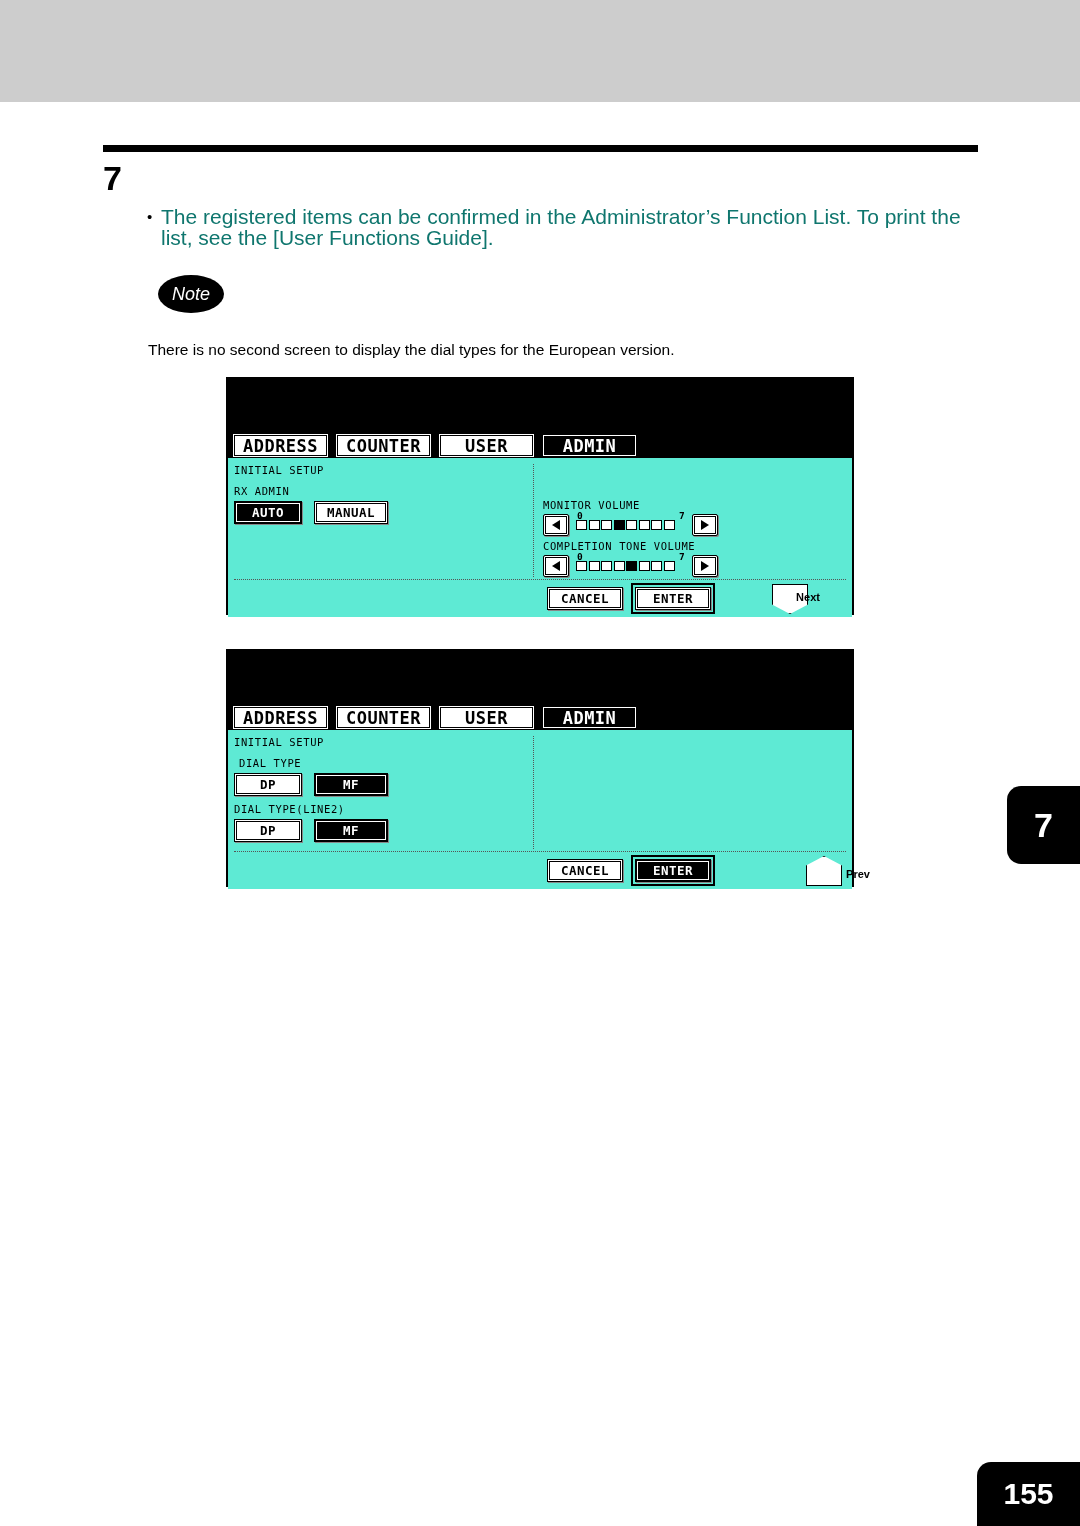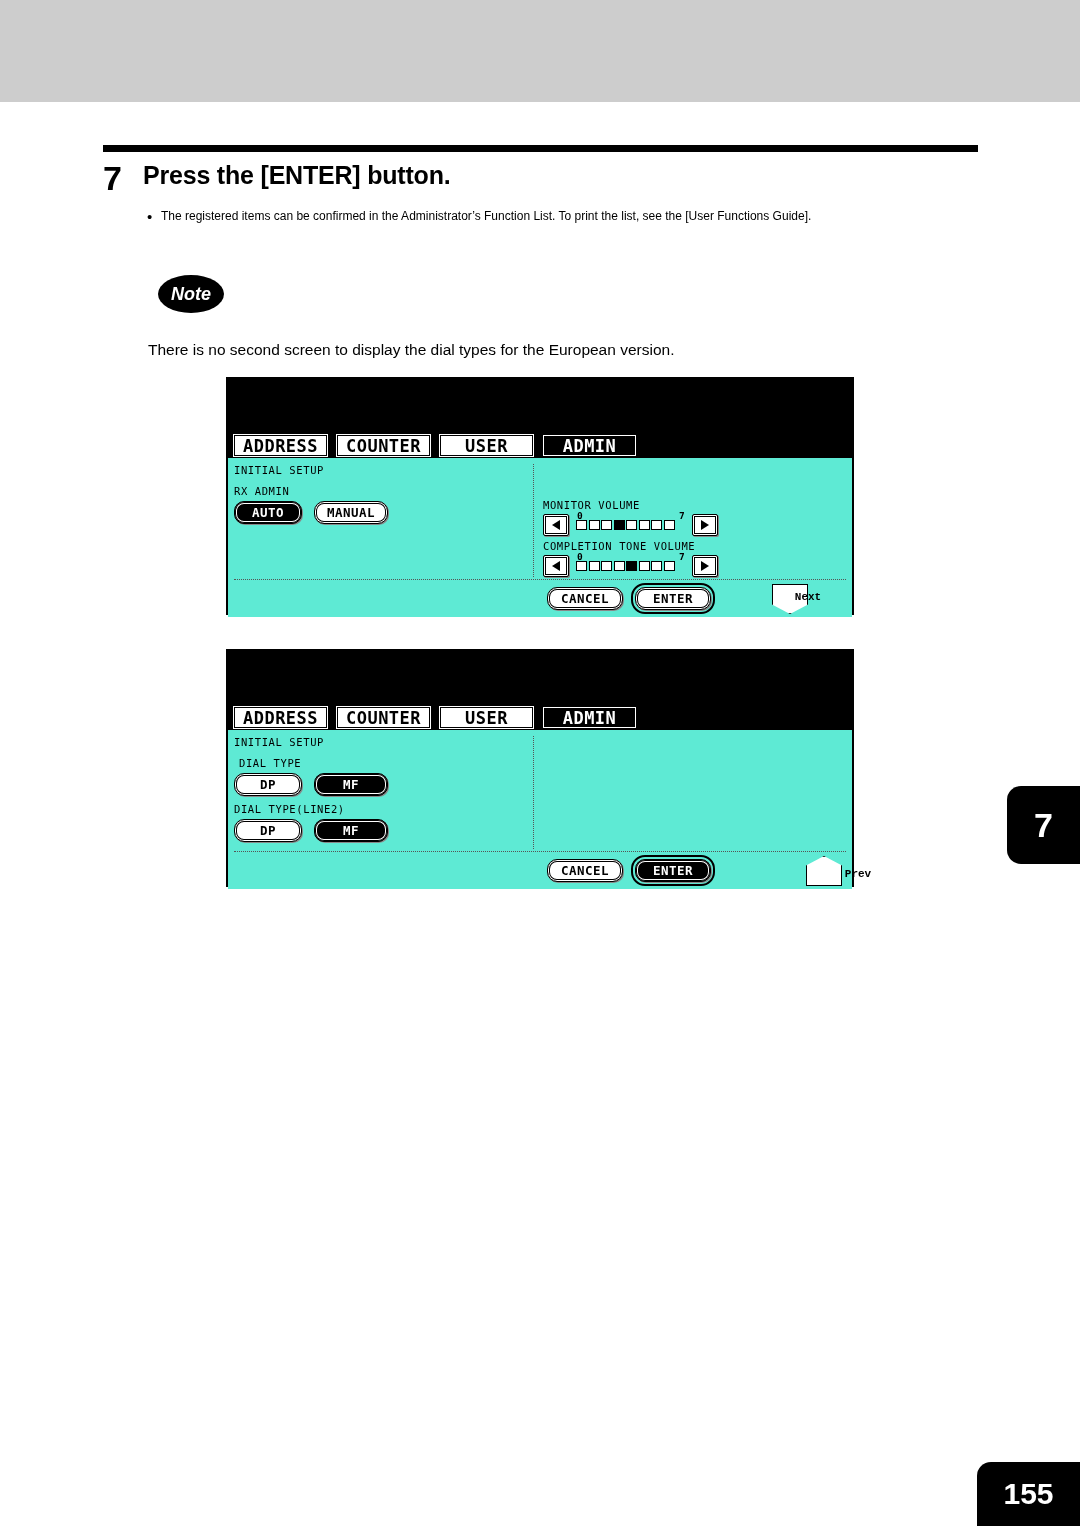--- a/index.html
+++ b/index.html
@@ -30,28 +30,28 @@
     width:40px; flex:0 0 40px; color:#000; padding-top:1px;
   }
   .step-title{
     font-size:25px; font-weight:bold; line-height:30px; color:#000;
     letter-spacing:-0.2px;
   }
   .bullet-row{
     display:flex; margin-top:11px; padding-left:44px; width:880px;
   }
   .bullet-dot{ flex:0 0 14px; font-size:15px; line-height:21px; }
-  .bullet-text{ font-size:12px; line-height:21px; color:#000000; }
+  .bullet-text{ font-size:21px; line-height:21px; color:#0f766e; }
 
   
   .note-badge{
     position:absolute; left:158px; top:275px;
     width:66px; height:38px; border-radius:50%;
     background:#000; color:#fff;
-    font-size:18px; font-weight:bold; font-style:italic;
+    font-size:18px; font-weight:normal; font-style:italic;
     display:flex; align-items:center; justify-content:center;
   }
   .note-text{
     position:absolute; left:148px; top:319px; width:800px;
     font-size:15.5px; line-height:21px; color:#000;margin-top:20px;
   }
 
   
   .lcd{
     position:absolute; left:226px; width:628px;
@@ -109,21 +109,21 @@
 
   
   .btn{
     position:absolute;
     display:flex; align-items:center; justify-content:center;
     font-family:"DejaVu Sans Mono", monospace;
     font-size:12.5px; font-weight:bold; letter-spacing:0.5px;
     background:#fff; color:#000;
     border:1px solid #000;
     box-shadow: inset 0 0 0 1px #fff, inset 0 0 0 2px #000, 1px 1px 0 0 #888;
-    border-radius:10px;
+    border-radius:0;
   }
   .btn.sel{
     background:#000; color:#fff;
     box-shadow: inset 0 0 0 1px #000, inset 0 0 0 2px #fff, inset 0 0 0 3px #000, 1px 1px 0 0 #888;
   }
   .btn.emph{
     outline:2px solid #000; outline-offset:2px;
   }
 
   
@@ -142,21 +142,21 @@
   .seg{ width:11px; height:10px; border:1px solid #000; background:#fff; }
   .seg.on{ background:#000; }
   .meter-min, .meter-max{
     position:absolute; font-family:"DejaVu Sans Mono", monospace;
     font-size:9.5px; font-weight:bold; color:#000;
   }
 
   
   .navtab{
     position:absolute; width:34px; height:30px;
-    font-family:Liberation Mono, monospace;
+    font-family:Liberation Sans, sans-serif;
     font-size:11px; font-weight:bold; color:#000;
     display:flex; align-items:center; justify-content:center;padding-left:36px;
   }
   .navtab .shape{
     position:absolute; inset:0;
     background:#fff; border:1.5px solid #000;
   }
   .navtab.next .shape{ clip-path: polygon(0 0, 100% 0, 100% 68%, 50% 100%, 0 68%); }
   .navtab.prev .shape{ clip-path: polygon(50% 0, 100% 32%, 100% 100%, 0 100%, 0 32%); }
   .navtab .lbl{ position:relative; z-index:2; }
@@ -181,21 +181,20 @@
 </style>
 </head>
 <body>
 
 <div class="top-band"></div>
 <div class="header-rule"></div>
 
 <div class="step-block">
   <div class="step-row">
     <div class="step-num">7</div>
-    <div class="step-title">Press the [ENTER] button.</div>
   </div>
   <div class="bullet-row">
     <div class="bullet-dot">•</div>
     <div class="bullet-text">The registered items can be confirmed in the Administrator’s Function List. To print the list, see the [User Functions Guide].</div>
   </div>
 </div>
 
 <div class="note-badge">Note</div>
 <div class="note-text">There is no second screen to display the dial types for the European version.</div>
 

